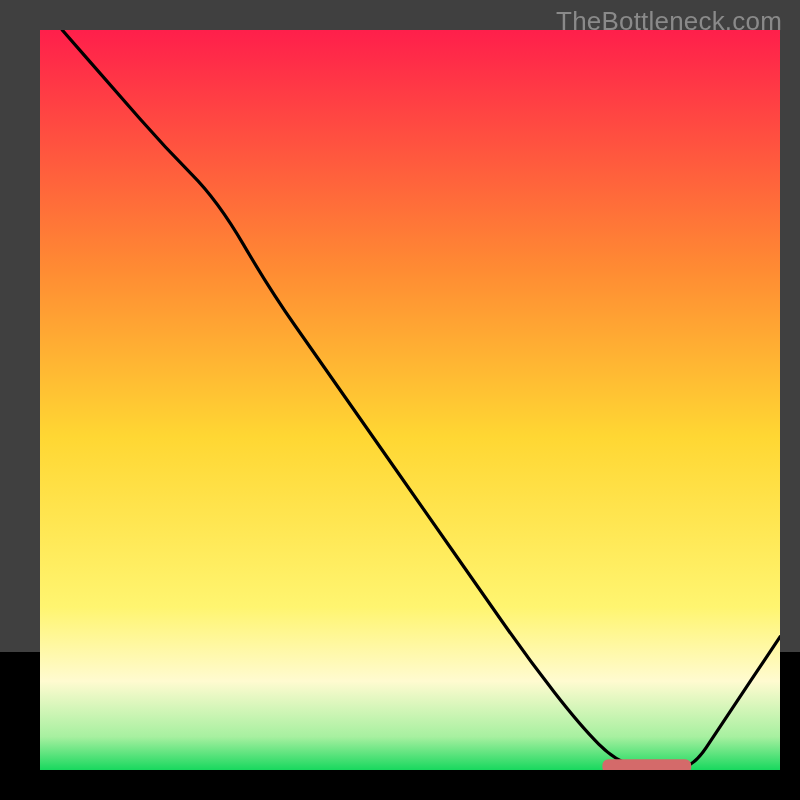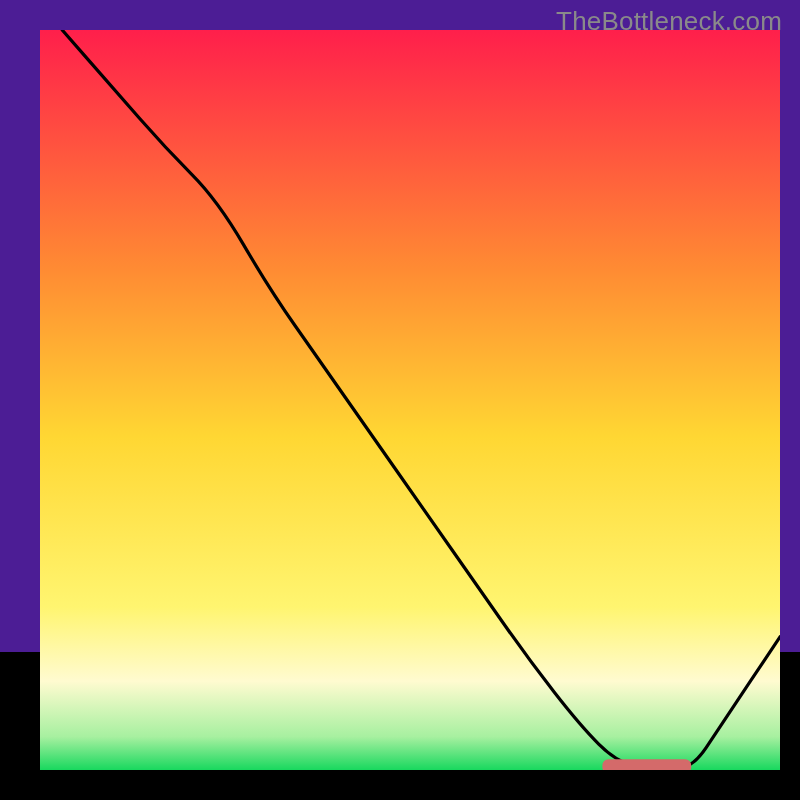--- a/index.html
+++ b/index.html
@@ -8,21 +8,21 @@
     width: 800px;
     height: 800px;
     background: #000;
     font-family: Arial, Helvetica, sans-serif;
     overflow: hidden;
   }
   .frame {
     position: relative;
     width: 800px;
     height: 652px;
-    background: #4c1d95;
+    background: #404040;
   }
   .plot-area {
     position: absolute;
     left: 40px;
     top: 30px;
     width: 740px;
     height: 740px;
   }
   .gradient-bg {
     position: absolute;

